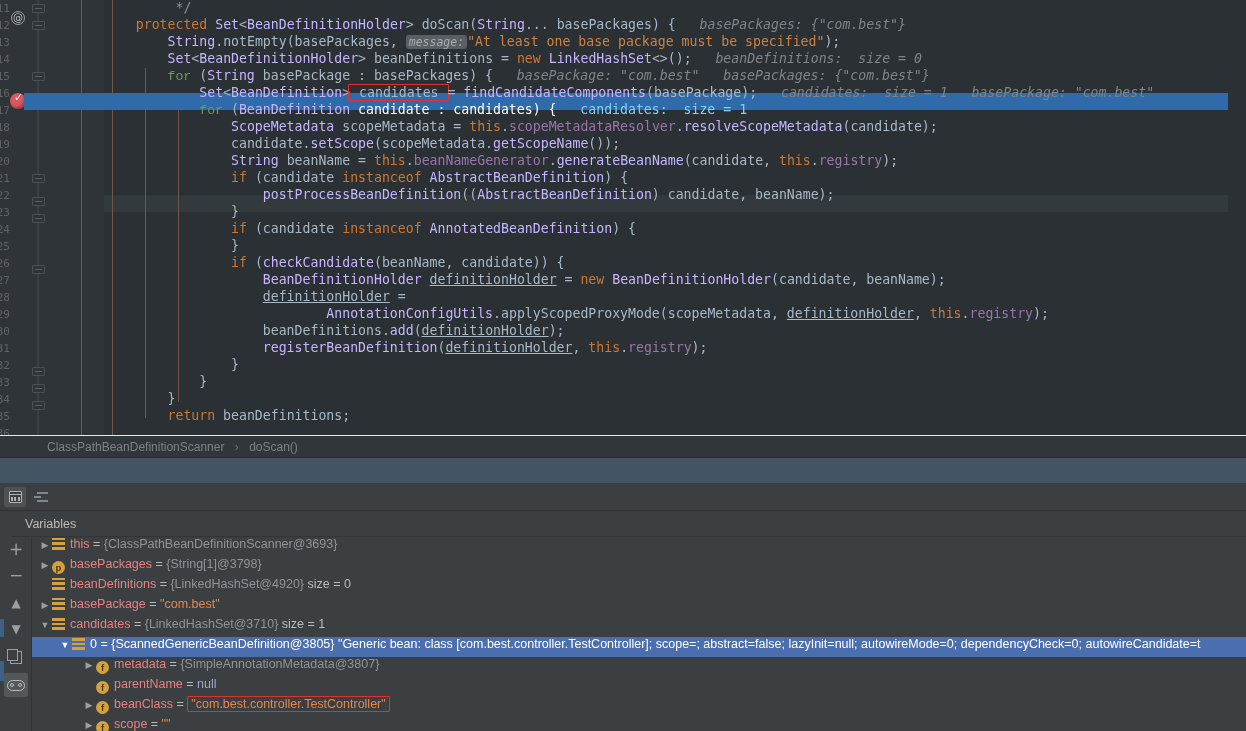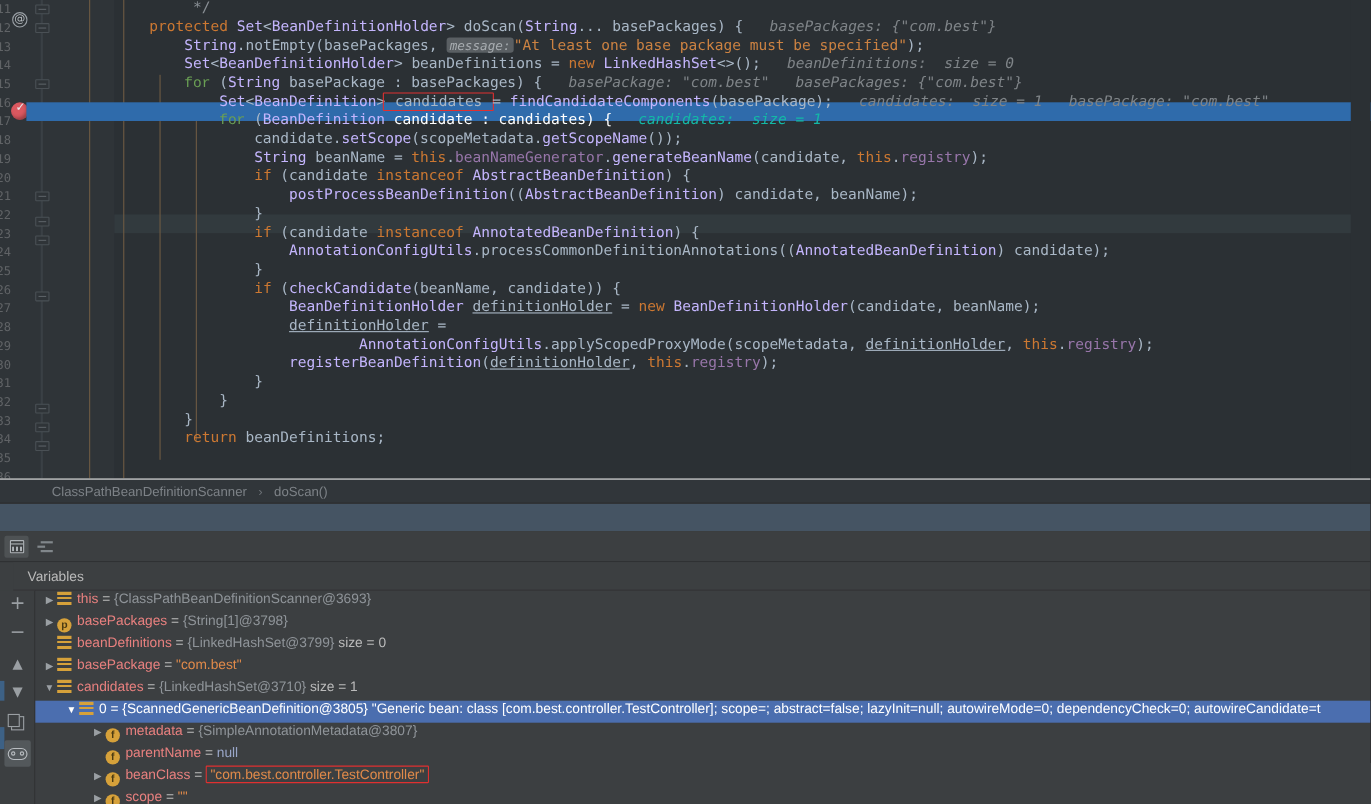--- a/index.html
+++ b/index.html
@@ -87,21 +87,21 @@
 
   
   .kw   { color: #cc7832; }
   .kw2  { color: #6a9f54; font-family: Liberation Mono, monospace; }
   .typ  { color: #c4b5fd; }
   .str  { color: #cc8242; }
   .fld  { color: #9876aa; }
   .plain{ color: #a9b7c6; }
   .dim  { color: #8a9096; }
   .hint { color: #7f8488; font-style: italic; }
-  .hint-lite { color: #14b8a6; font-style: italic; }
+  .hint-lite { color: #7dd3fc; }
   .udl  { text-decoration: underline; }
   .param-badge {
     background: #5a5f63; color: #a7acb0; border-radius: 3px;
     padding: 0 3px; font-style: italic; font-size: 11.5px;
   }
   .redbox {
     border: 1.6px solid #e03030;
     padding: 0 2px; margin: 0 -2px; border-radius: 1px;
   }
 
@@ -324,32 +324,33 @@
     <div class="row-hl-blue2"></div>
 
     <div class="code-area" id="code-area">
         <div class="cline"><span class="dim">         */</span></div>
         <div class="cline"><span class="plain">    </span><span class="kw">protected</span><span class="plain"> </span><span class="typ">Set</span><span class="plain">&lt;</span><span class="typ">BeanDefinitionHolder</span><span class="plain">&gt; </span><span class="plain">doScan</span><span class="plain">(</span><span class="typ">String</span><span class="plain">... basePackages) {</span><span class="hint">   basePackages: {"com.best"}</span></div>
         <div class="cline"><span class="plain">        </span><span class="typ">String</span><span class="plain">.</span><span class="plain">notEmpty</span><span class="plain">(basePackages, </span><span class="param-badge">message:</span><span class="str">"At least one base package must be specified"</span><span class="plain">);</span></div>
         <div class="cline"><span class="plain">        </span><span class="typ">Set</span><span class="plain">&lt;</span><span class="typ">BeanDefinitionHolder</span><span class="plain">&gt; beanDefinitions = </span><span class="kw">new</span><span class="plain"> </span><span class="typ">LinkedHashSet</span><span class="plain">&lt;&gt;();</span><span class="hint">   beanDefinitions:  size = 0</span></div>
         <div class="cline"><span class="plain">        </span><span class="kw2">for</span><span class="plain"> (</span><span class="typ">String</span><span class="plain"> basePackage : basePackages) {</span><span class="hint">   basePackage: "com.best"   basePackages: {"com.best"}</span></div>
         <div class="cline"><span class="plain">            </span><span class="typ">Set</span><span class="plain">&lt;</span><span class="typ">BeanDefinition</span><span class="plain">&gt;</span><span class="redbox plain"> candidates </span><span class="plain">= </span><span class="typ">findCandidateComponents</span><span class="plain">(basePackage);</span><span class="hint">   candidates:  size = 1   basePackage: "com.best"</span></div>
         <div class="cline"><span class="plain">            </span><span class="kw2">for</span><span class="plain"> (</span><span class="typ">BeanDefinition</span><span class="sel-text"> candidate : candidates) {</span><span class="hint-lite">   candidates:  size = 1</span></div>
+        <div class="cline"><span class="plain">                </span><span class="typ">ScopeMetadata</span><span class="plain"> scopeMetadata = </span><span class="kw">this</span><span class="plain">.</span><span class="fld">scopeMetadataResolver</span><span class="plain">.</span><span class="typ">resolveScopeMetadata</span><span class="plain">(candidate);</span></div>
         <div class="cline"><span class="plain">                candidate.</span><span class="typ">setScope</span><span class="plain">(scopeMetadata.</span><span class="typ">getScopeName</span><span class="plain">());</span></div>
         <div class="cline"><span class="plain">                </span><span class="typ">String</span><span class="plain"> beanName = </span><span class="kw">this</span><span class="plain">.</span><span class="fld">beanNameGenerator</span><span class="plain">.</span><span class="typ">generateBeanName</span><span class="plain">(candidate, </span><span class="kw">this</span><span class="plain">.</span><span class="fld">registry</span><span class="plain">);</span></div>
         <div class="cline"><span class="plain">                </span><span class="kw">if</span><span class="plain"> (candidate </span><span class="kw">instanceof</span><span class="plain"> </span><span class="typ">AbstractBeanDefinition</span><span class="plain">) {</span></div>
         <div class="cline"><span class="plain">                    </span><span class="typ">postProcessBeanDefinition</span><span class="plain">((</span><span class="typ">AbstractBeanDefinition</span><span class="plain">) candidate, beanName);</span></div>
         <div class="cline"><span class="plain">                }</span></div>
         <div class="cline"><span class="plain">                </span><span class="kw">if</span><span class="plain"> (candidate </span><span class="kw">instanceof</span><span class="plain"> </span><span class="typ">AnnotatedBeanDefinition</span><span class="plain">) {</span></div>
-        <div class="cline"><span class="plain">                    </span><span class="typ">AnnotationConfigUtils</span><span class="plain">.</span><span class="plain">processCommonDefinitionAnnotations</span><span class="plain">((</span><span class="typ">AnnotatedBeanDefinition</span><span class="plain">) candidate);</span></div>
         <div class="cline"><span class="plain">                }</span></div>
         <div class="cline"><span class="plain">                </span><span class="kw">if</span><span class="plain"> (</span><span class="typ">checkCandidate</span><span class="plain">(beanName, candidate)) {</span></div>
         <div class="cline"><span class="plain">                    </span><span class="typ">BeanDefinitionHolder</span><span class="plain"> </span><span class="udl plain">definitionHolder</span><span class="plain"> = </span><span class="kw">new</span><span class="plain"> </span><span class="typ">BeanDefinitionHolder</span><span class="plain">(candidate, beanName);</span></div>
         <div class="cline"><span class="plain">                    </span><span class="udl plain">definitionHolder</span><span class="plain"> =</span></div>
         <div class="cline"><span class="plain">                            </span><span class="typ">AnnotationConfigUtils</span><span class="plain">.</span><span class="plain">applyScopedProxyMode</span><span class="plain">(scopeMetadata, </span><span class="udl plain">definitionHolder</span><span class="plain">, </span><span class="kw">this</span><span class="plain">.</span><span class="fld">registry</span><span class="plain">);</span></div>
+        <div class="cline"><span class="plain">                    beanDefinitions.</span><span class="typ">add</span><span class="plain">(</span><span class="udl plain">definitionHolder</span><span class="plain">);</span></div>
         <div class="cline"><span class="plain">                    </span><span class="typ">registerBeanDefinition</span><span class="plain">(</span><span class="udl plain">definitionHolder</span><span class="plain">, </span><span class="kw">this</span><span class="plain">.</span><span class="fld">registry</span><span class="plain">);</span></div>
         <div class="cline"><span class="plain">                }</span></div>
         <div class="cline"><span class="plain">            }</span></div>
         <div class="cline"><span class="plain">        }</span></div>
         <div class="cline"><span class="plain">        </span><span class="kw">return</span><span class="plain"> beanDefinitions;</span></div>
       </div>
 
     <div class="vscroll-editor"></div>
   </div>
 
@@ -396,21 +397,21 @@
           <div class="ico-watch">
             <b></b>
             <b></b>
           </div>
         </div>
     </div>
 
     <div class="var-list" id="var-list">
         <div class="vrow indent1"><span class="arrow">▶</span><span class="ico-var local"></span><span class="vname">this</span><span class="veq"> = </span><span class="vref">{ClassPathBeanDefinitionScanner@3693}</span></div>
         <div class="vrow indent1"><span class="arrow">▶</span><span class="ico-var param">p</span><span class="vname">basePackages</span><span class="veq"> = </span><span class="vref">{String[1]@3798}</span></div>
-        <div class="vrow indent1"><span class="arrow none">▶</span><span class="ico-var local"></span><span class="vname">beanDefinitions</span><span class="veq"> = </span><span class="vref">{LinkedHashSet@3799}</span><span class="vsize">  size = 0</span></div>
+        <div class="vrow indent1"><span class="arrow none">▶</span><span class="ico-var local"></span><span class="vname">beanDefinitions</span><span class="veq"> = </span><span class="vref">{LinkedHashSet@4920}</span><span class="vsize">  size = 0</span></div>
         <div class="vrow indent1"><span class="arrow">▶</span><span class="ico-var local"></span><span class="vname">basePackage</span><span class="veq"> = </span><span class="vstr">"com.best"</span></div>
         <div class="vrow indent1"><span class="arrow">▼</span><span class="ico-var local"></span><span class="vname">candidates</span><span class="veq"> = </span><span class="vref">{LinkedHashSet@3710}</span><span class="vsize">  size = 1</span></div>
         <div class="vrow indent2 selected"><span class="arrow">▼</span><span class="ico-var local"></span><span class="vname">0</span><span class="veq"> = </span><span class="vref">{ScannedGenericBeanDefinition@3805}</span><span class="vstr"> "Generic bean: class [com.best.controller.TestController]; scope=; abstract=false; lazyInit=null; autowireMode=0; dependencyCheck=0; autowireCandidate=t</span></div>
         <div class="vrow indent3"><span class="arrow">▶</span><span class="ico-var field">f</span><span class="vname">metadata</span><span class="veq"> = </span><span class="vref">{SimpleAnnotationMetadata@3807}</span></div>
         <div class="vrow indent3"><span class="arrow none">▶</span><span class="ico-var field">f</span><span class="vname">parentName</span><span class="veq"> = </span><span class="vnull">null</span></div>
         <div class="vrow indent3"><span class="arrow">▶</span><span class="ico-var field">f</span><span class="vname">beanClass</span><span class="veq"> = </span><span class="vstr vstr-box">"com.best.controller.TestController"</span></div>
         <div class="vrow indent3"><span class="arrow">▶</span><span class="ico-var field">f</span><span class="vname">scope</span><span class="veq"> = </span><span class="vstr">""</span></div>
       </div>
 
   </div>

